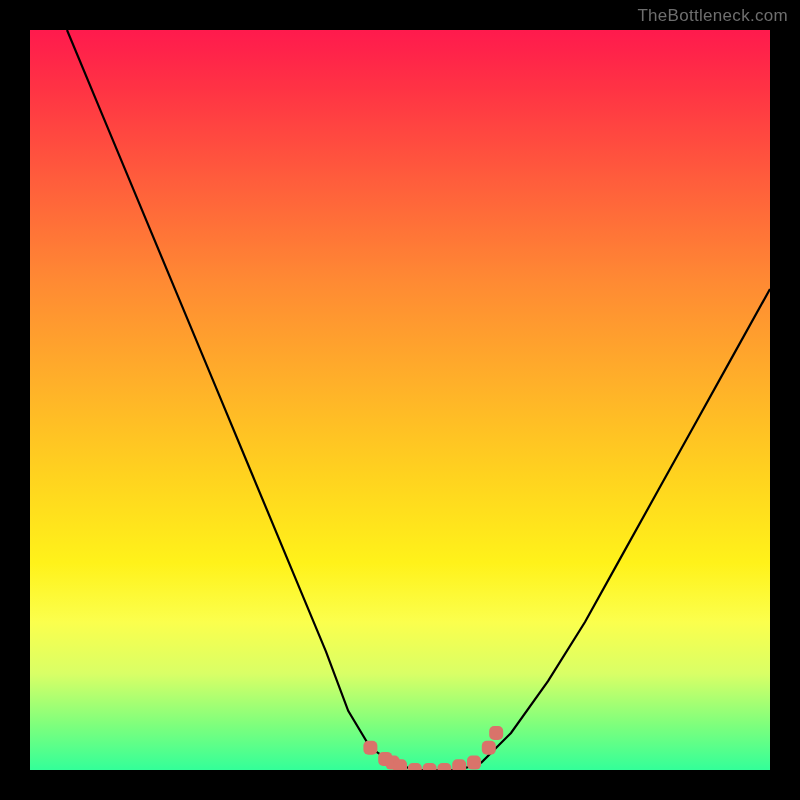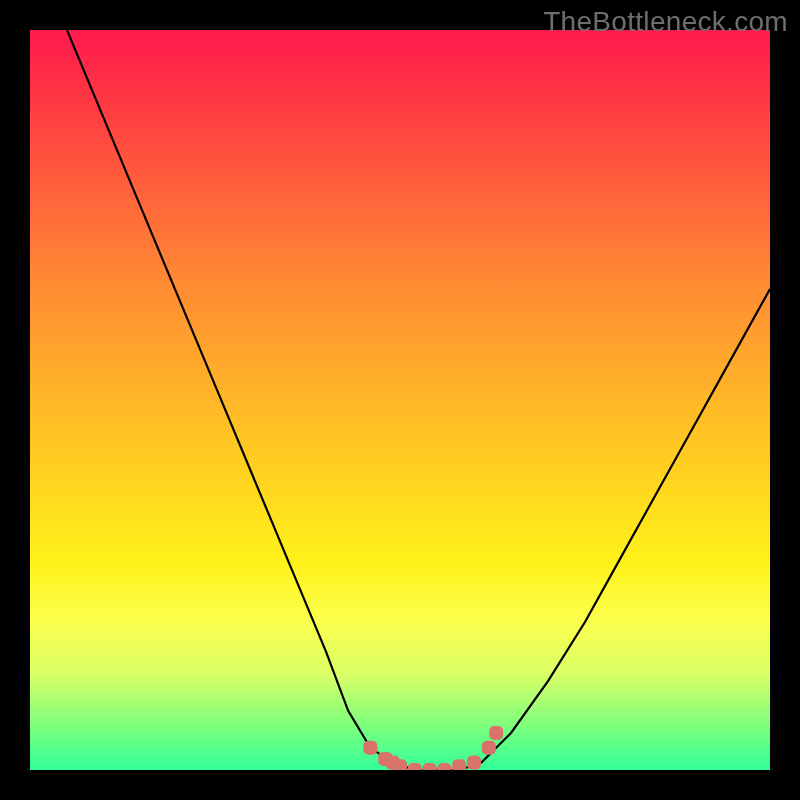--- a/index.html
+++ b/index.html
@@ -52,21 +52,21 @@
     left: 0;
     top: 0;
     width: 100%;
     height: 100%;
   }
   .watermark {
     position: absolute;
     top: 6px;
     right: 12px;
     color: #6e6e6e;
-    font-size: 28px;
+    font-size: 17px;
     font-weight: 500;
     letter-spacing: 0.3px;
   }
 </style>
 </head>
 <body>
 
 <div class="frame">
   <div class="plot-area">
     <div class="gradient-bg"></div>

